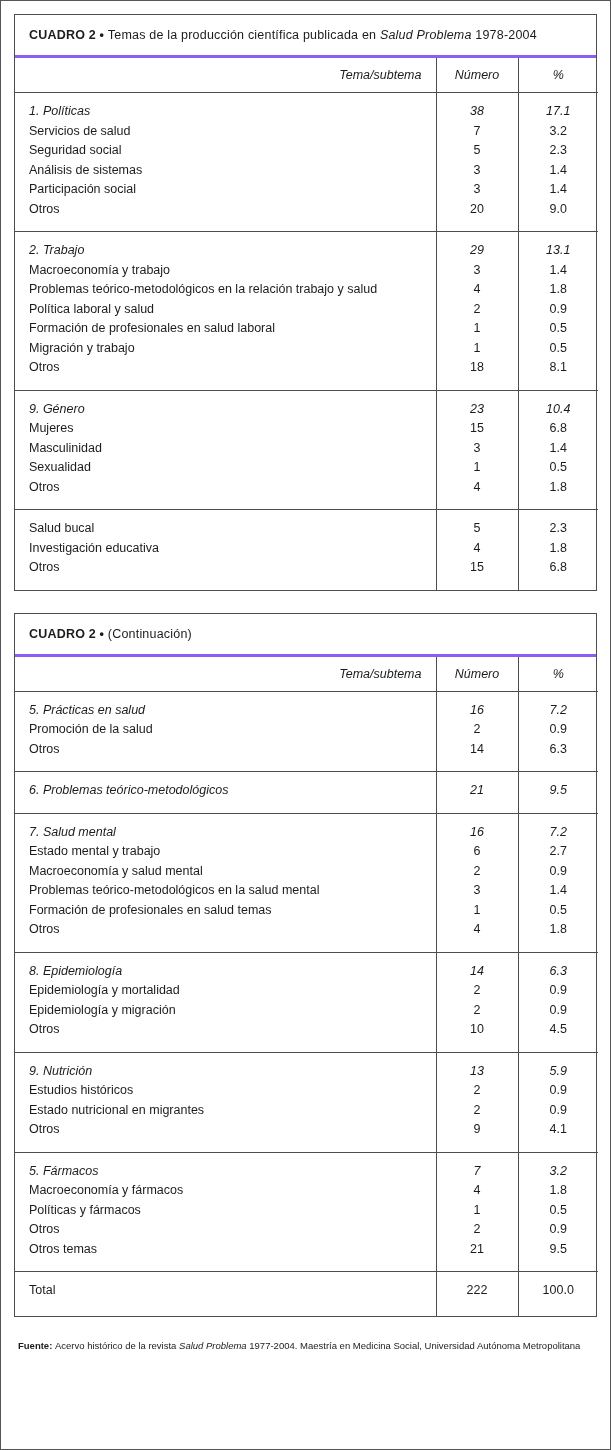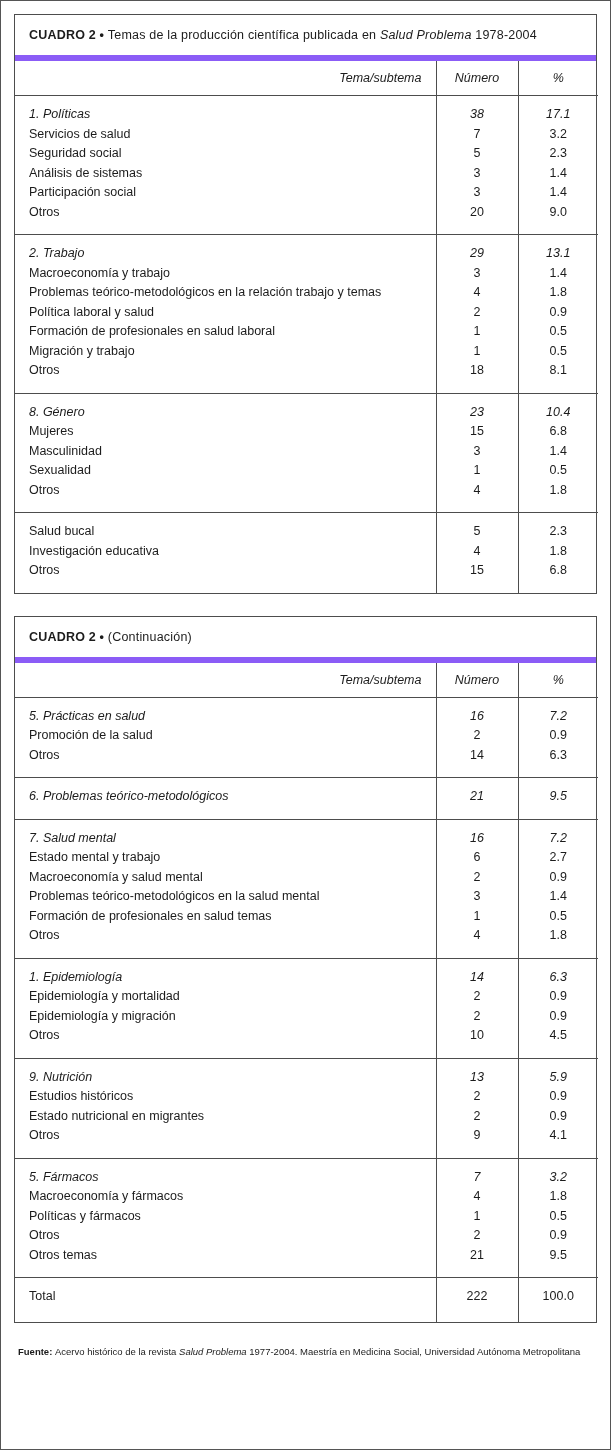--- a/index.html
+++ b/index.html
@@ -7,21 +7,21 @@
     width: 611px; height: 1450px; box-sizing: border-box;
     border: 1px solid #555; background: #fff;
     padding: 13px 13px 10px 13px;
     font-family: "Liberation Sans", sans-serif;
     color: #1c1c1c;
   }
   .table-block { border: 1px solid #4d4d4d; margin-bottom: 22px; background: #fff; }
   .block-title {
     padding: 12px 14px 11px 14px;
     font-size: 12.5px; line-height: 17px;
-    border-bottom: 6px solid #8b5cf6;
+    border-bottom: 3px solid #8b5cf6;
     letter-spacing: 0.2px;
   }
   .b { font-weight: bold; }
   .i { font-style: italic; }
   table.data { border-collapse: collapse; width: 100%; font-size: 12.5px; table-layout: fixed; }
   .c-tema { width: 421px; }
   .c-num  { width: 82px; }
   .c-pct  { width: 80px; }
   thead th {
     font-style: italic; font-weight: normal;
@@ -101,21 +101,21 @@
             <td class="tema">2. Trabajo</td>
             <td class="num">29</td>
             <td class="pct">13.1</td>
           </tr>
           <tr>
             <td class="tema">Macroeconomía y trabajo</td>
             <td class="num">3</td>
             <td class="pct">1.4</td>
           </tr>
           <tr>
-            <td class="tema">Problemas teórico-metodológicos en la relación trabajo y temas</td>
+            <td class="tema">Problemas teórico-metodológicos en la relación trabajo y salud</td>
             <td class="num">4</td>
             <td class="pct">1.8</td>
           </tr>
           <tr>
             <td class="tema">Política laboral y salud</td>
             <td class="num">2</td>
             <td class="pct">0.9</td>
           </tr>
           <tr>
             <td class="tema">Formación de profesionales en salud laboral</td>
@@ -128,21 +128,21 @@
             <td class="pct">0.5</td>
           </tr>
           <tr>
             <td class="tema">Otros</td>
             <td class="num">18</td>
             <td class="pct">8.1</td>
           </tr>
         </tbody>
         <tbody>
           <tr class="head">
-            <td class="tema">8. Género</td>
+            <td class="tema">9. Género</td>
             <td class="num">23</td>
             <td class="pct">10.4</td>
           </tr>
           <tr>
             <td class="tema">Mujeres</td>
             <td class="num">15</td>
             <td class="pct">6.8</td>
           </tr>
           <tr>
             <td class="tema">Masculinidad</td>
@@ -248,21 +248,21 @@
             <td class="pct">0.5</td>
           </tr>
           <tr>
             <td class="tema">Otros</td>
             <td class="num">4</td>
             <td class="pct">1.8</td>
           </tr>
         </tbody>
         <tbody>
           <tr class="head">
-            <td class="tema">1. Epidemiología</td>
+            <td class="tema">8. Epidemiología</td>
             <td class="num">14</td>
             <td class="pct">6.3</td>
           </tr>
           <tr>
             <td class="tema">Epidemiología y mortalidad</td>
             <td class="num">2</td>
             <td class="pct">0.9</td>
           </tr>
           <tr>
             <td class="tema">Epidemiología y migración</td>

